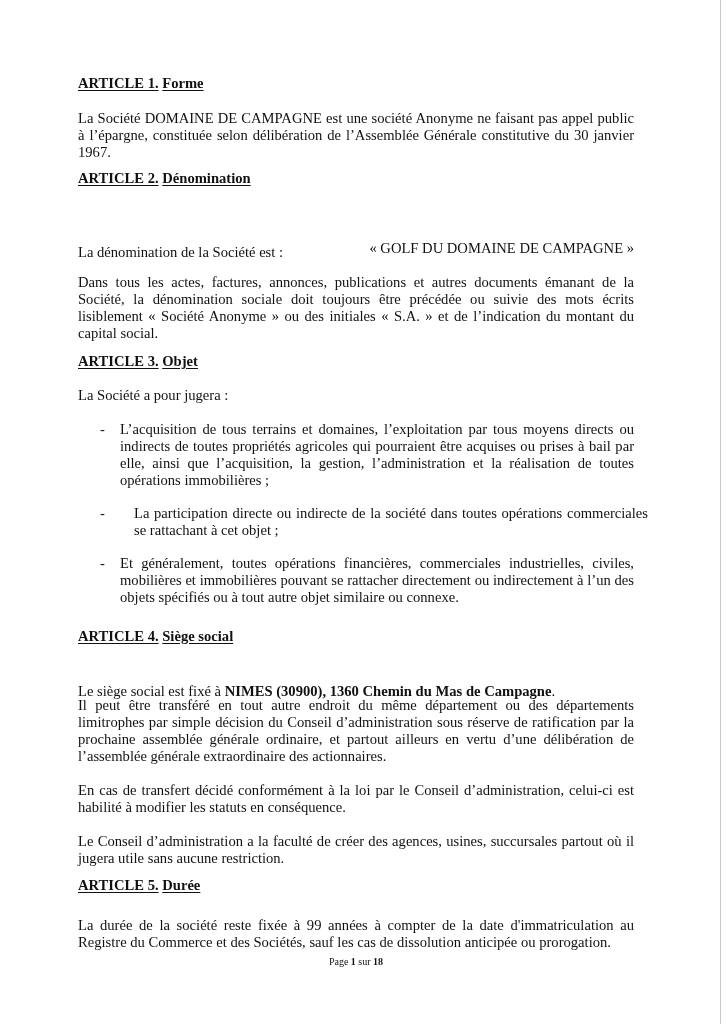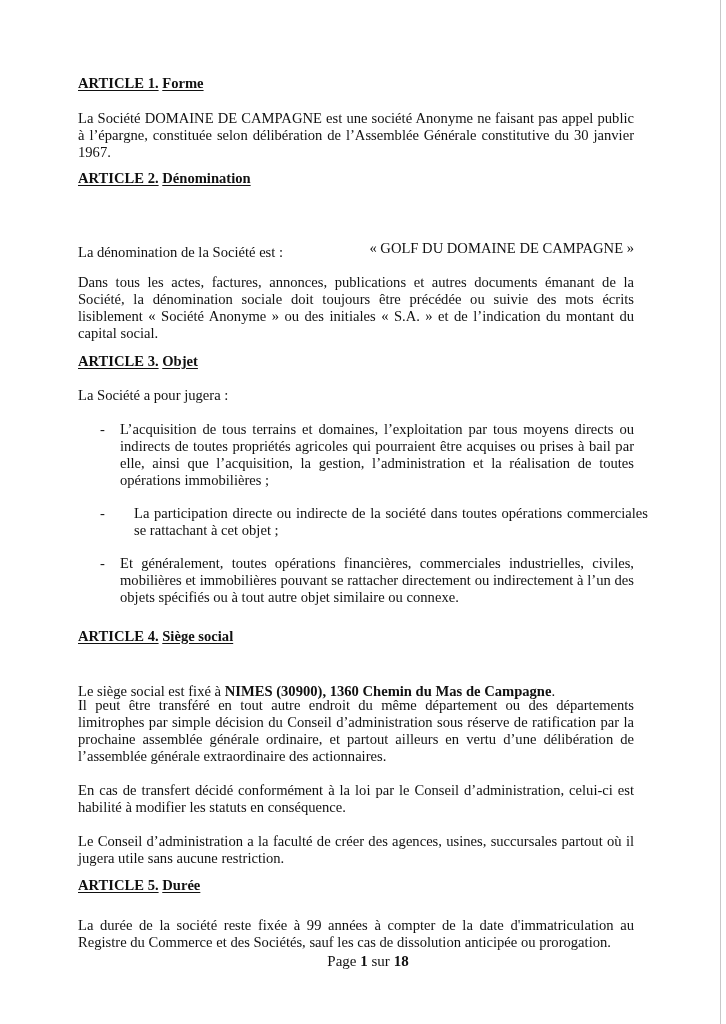--- a/index.html
+++ b/index.html
@@ -33,21 +33,21 @@
     .bullet {
       position: absolute; left: 0; width: 556px;
     }
     .bullet .dash {
       position: absolute; left: 22px; top: 0;
     }
     .bullet .btext {
       position: absolute; left: 42px; width: 514px; text-align: justify;
     }
     .footer {
-      position: absolute; left: 12px; width: 556px; text-align: center; font-size: 15px;
+      position: absolute; left: 0; width: 556px; text-align: center; font-size: 10px;
     }
     b { font-weight: bold; }
   </style>
 </head>
 <body>
 
 <div class="page-edge"></div>
 
 <div class="page">
 

